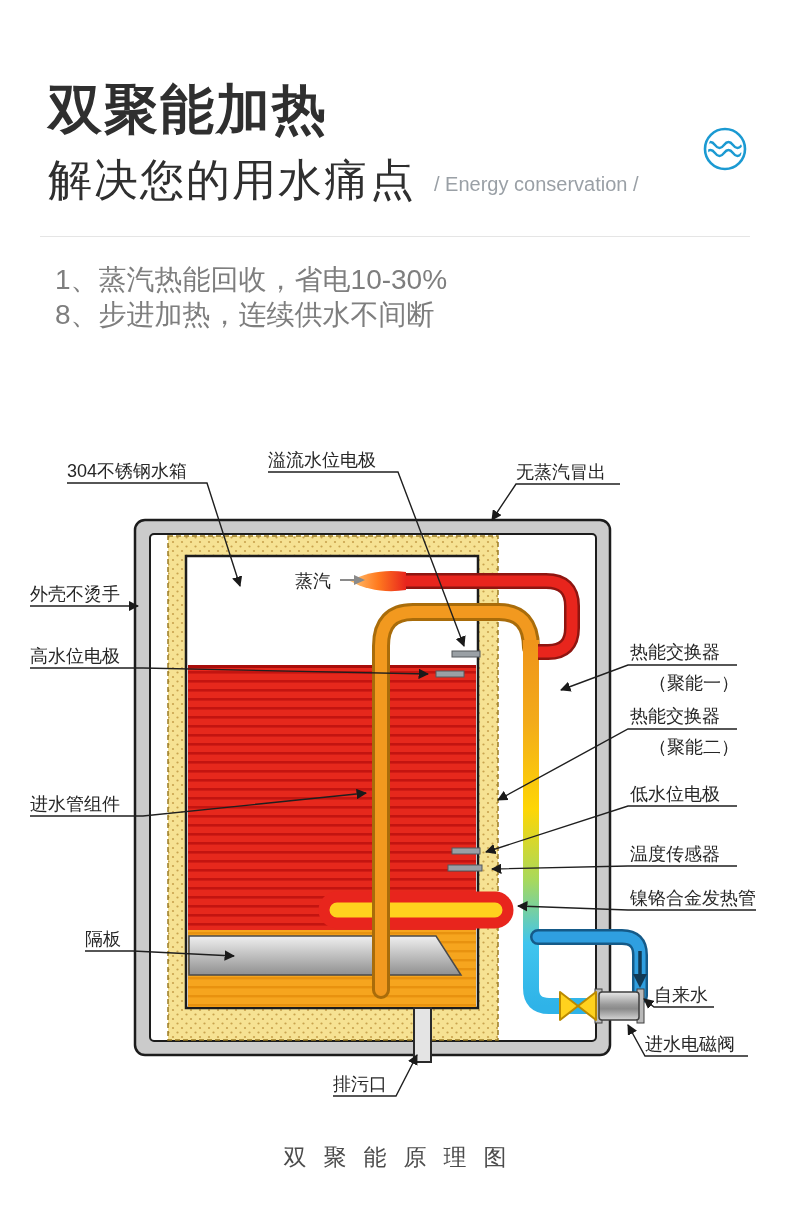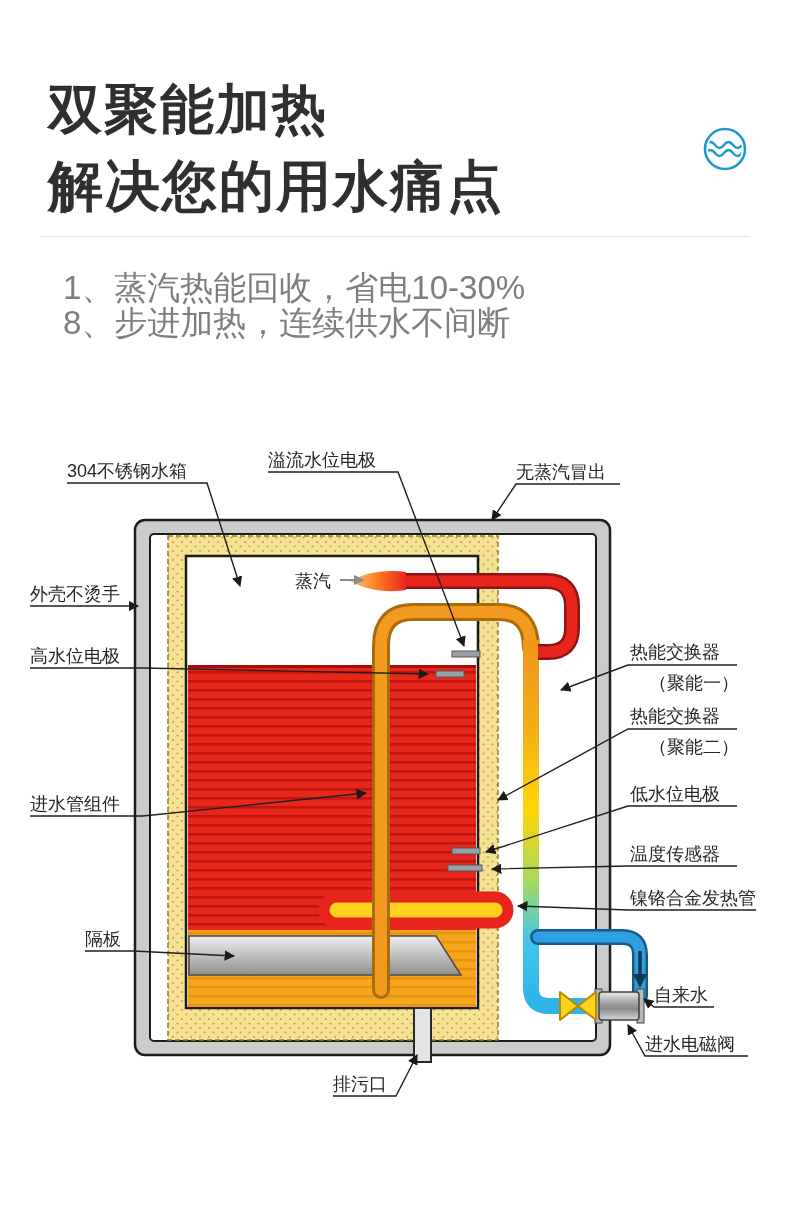--- a/index.html
+++ b/index.html
@@ -1,40 +1,41 @@
 <!DOCTYPE html>
 <html><head>
 <meta charset="utf-8">
 <style>
   html,body{margin:0;padding:0;background:#fff;}
   .page{position:relative;width:790px;height:1224px;background:#ffffff;overflow:hidden;
         font-family:"Liberation Sans","DejaVu Sans",sans-serif;}
   .t1{position:absolute;left:48px;top:80px;margin:0;font-size:54px;font-weight:900;
       color:#2f2f2f;letter-spacing:2px;line-height:1.1;}
   .t2row{position:absolute;left:48px;top:156px;display:flex;align-items:flex-end;}
-  .t2{margin:0;font-size:55px;font-weight:700;color:#2f2f2f;letter-spacing:2px;line-height:1.1;}
+  .t2{margin:0;font-size:44px;font-weight:400;color:#2f2f2f;letter-spacing:2px;line-height:1.1;}
   .subtitle{margin-left:18px;margin-bottom:8px;font-size:20px;color:#9aa0a6;white-space:nowrap;}
   .badge{position:absolute;right:42px;top:126px;width:46px;height:46px;}
   .divider{position:absolute;left:40px;top:236px;width:710px;height:1px;background:#e5e5e5;border:0;margin:0;}
-  .features{position:absolute;left:55px;top:262px;margin:8px;padding:0;list-style:none;
-            font-size:33px;color:#7e7e7e;line-height:35px;}
+  .features{position:absolute;left:55px;top:262px;margin:0;padding:0;list-style:none;
+            font-size:28px;color:#7e7e7e;line-height:35px;}
   .diagram{position:absolute;left:0;top:430px;width:790px;height:700px;}
   .caption{position:absolute;left:0;top:1142px;width:100%;text-align:center;font-size:23px;
            color:#4c4c4c;letter-spacing:17px;text-indent:17px;}
   .lbl{font-family:"Liberation Sans","DejaVu Sans",sans-serif;font-size:18px;fill:#262626;}
   .ld{stroke:#1f1f1f;stroke-width:1.4;fill:none;marker-end:url(#arw);}
 </style>
 </head>
 <body>
 
 <div class="page">
 
   <h1 class="t1">双聚能加热</h1>
   <div class="t2row">
     <h1 class="t2">解决您的用水痛点</h1>
+    <span class="subtitle">/ Energy conservation /</span>
   </div>
 
   <div class="badge">
     <svg viewBox="0 0 46 46" width="46" height="46">
       <defs>
           <clipPath id="c1">
             <circle cx="23" cy="23" r="17"></circle>
           </clipPath>
         </defs>
       <circle cx="23" cy="23" r="20" fill="#ffffff" stroke="#1b9ad2" stroke-width="2.6"></circle>
@@ -188,14 +189,15 @@
       <text class="lbl" x="30" y="810">进水管组件</text>
       <text class="lbl" x="630" y="860">温度传感器</text>
       <text class="lbl" x="630" y="904">镍铬合金发热管</text>
       <text class="lbl" x="85" y="945">隔板</text>
       <text class="lbl" x="654" y="1001">自来水</text>
       <text class="lbl" x="645" y="1050">进水电磁阀</text>
       <text class="lbl" x="333" y="1090">排污口</text>
     </g>
   </svg>
 
+  <div class="caption">双聚能原理图</div>
 
 </div>
 
 </body></html>

